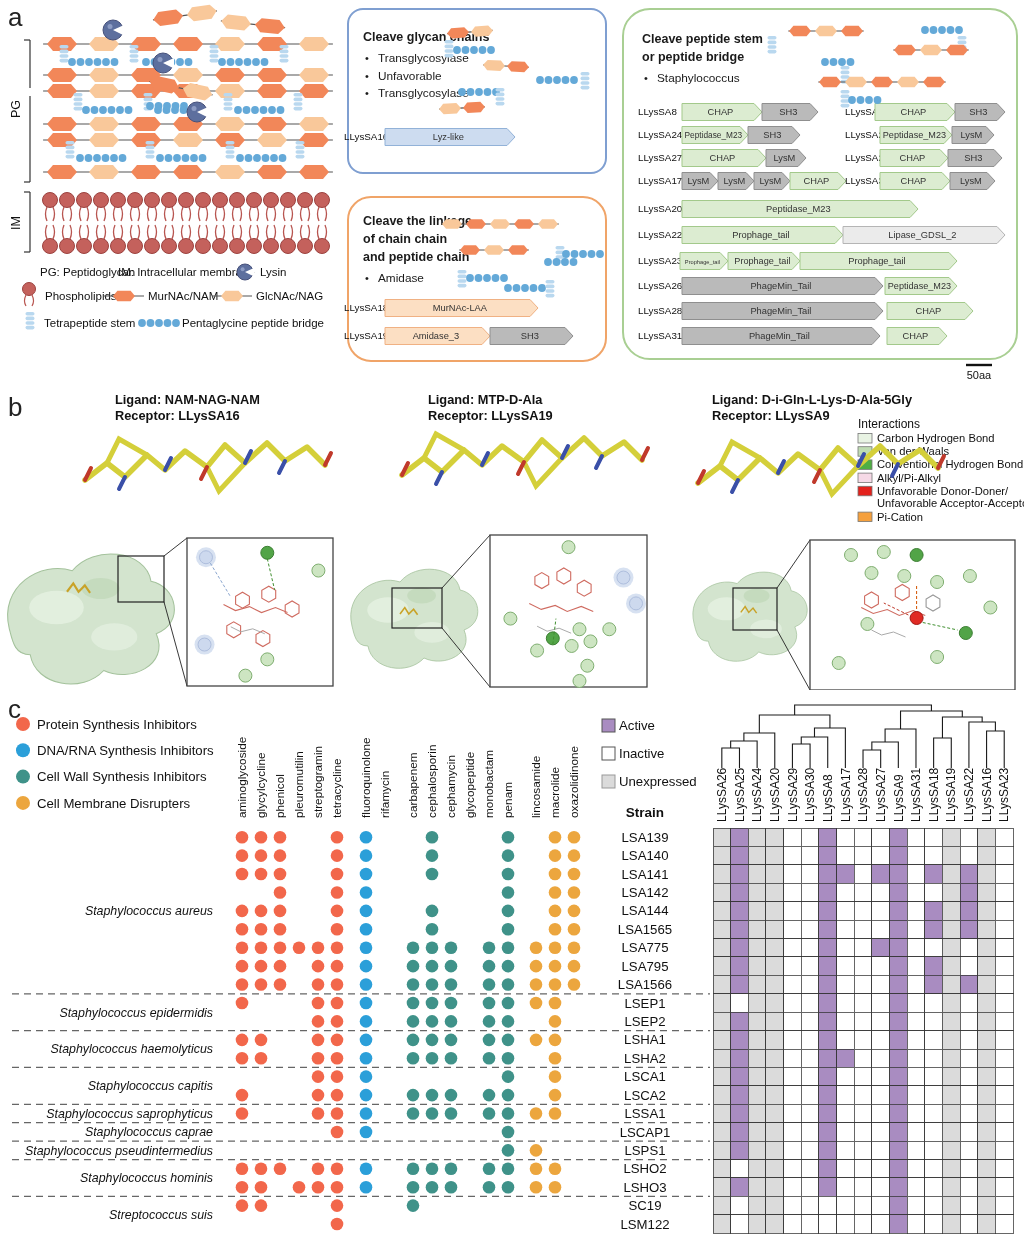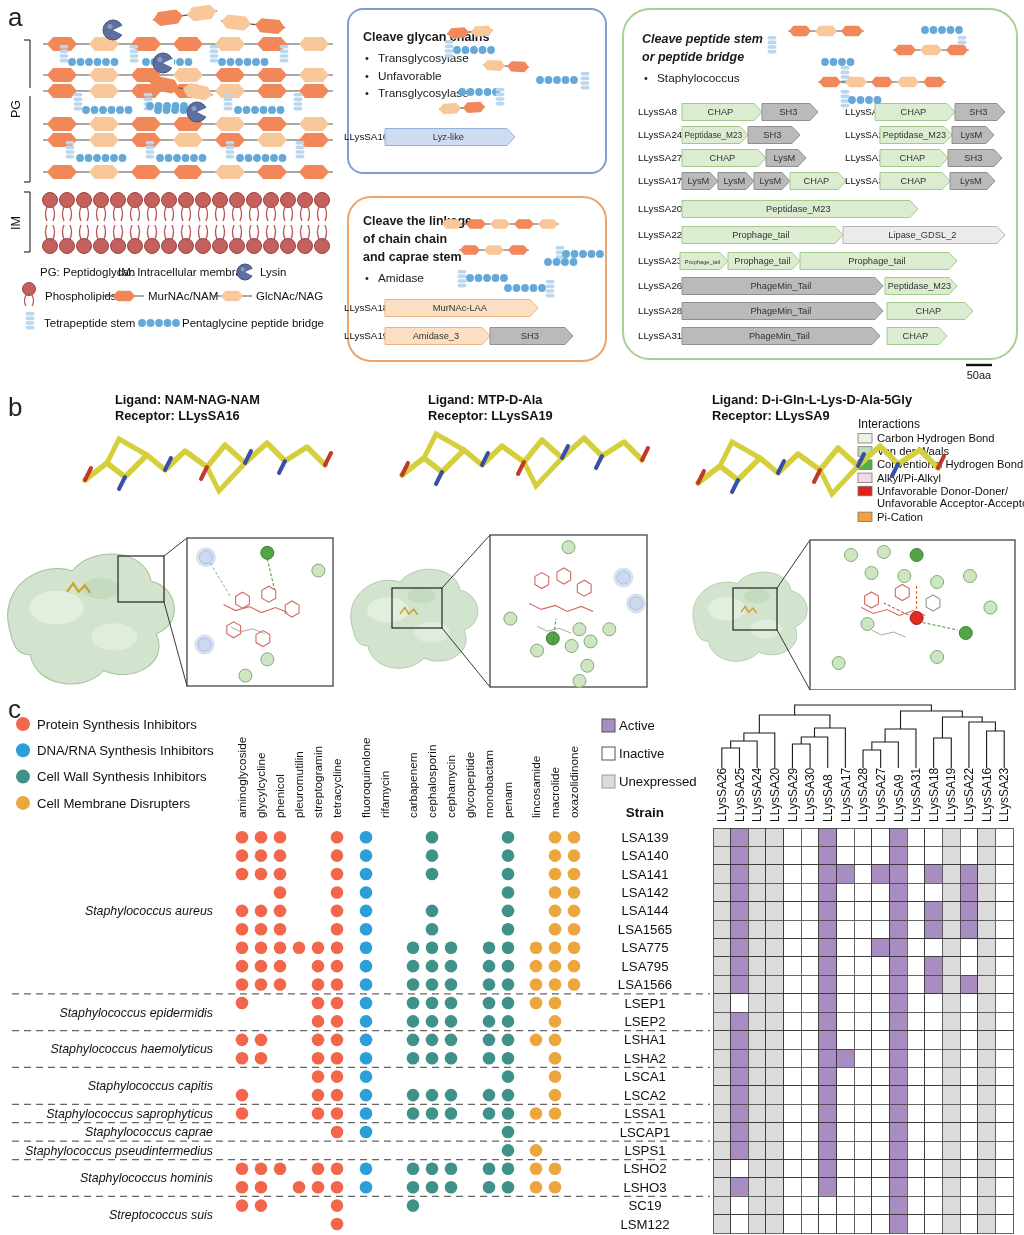--- a/index.html
+++ b/index.html
@@ -38,31 +38,31 @@
           <div class="bullet">
             <span class="bdot">•</span>
             <span>Transglycosylase</span>
           </div>
         </div>
       </div>
       <div class="box" style="left: 347px; top: 196px; width: 256px; height: 162px; border-color: rgb(240, 164, 104); border-radius: 24px;">
         <div class="box-title" style="left: 14px; top: 14px;">
           <div>Cleave the linkage</div>
           <div>of chain chain</div>
-          <div>and caprae stem</div>
+          <div>and peptide chain</div>
         </div>
         <div class="bullets" style="left: 16px; top: 72px;">
           <div class="bullet">
             <span class="bdot">•</span>
             <span>Amidase</span>
           </div>
         </div>
       </div>
       <div class="box" style="left: 622px; top: 8px; width: 392px; height: 348px; border-color: rgb(169, 207, 147); border-radius: 28px;">
-        <div class="box-title" style="left: 18px; top: 20px; font-style: italic;">
+        <div class="box-title" style="left: 18px; top: 20px;">
           <div>Cleave peptide stem</div>
           <div>or peptide bridge</div>
         </div>
         <div class="bullets" style="left: 20px; top: 60px;">
           <div class="bullet">
             <span class="bdot">•</span>
             <span>Staphylococcus</span>
           </div>
         </div>
       </div>

